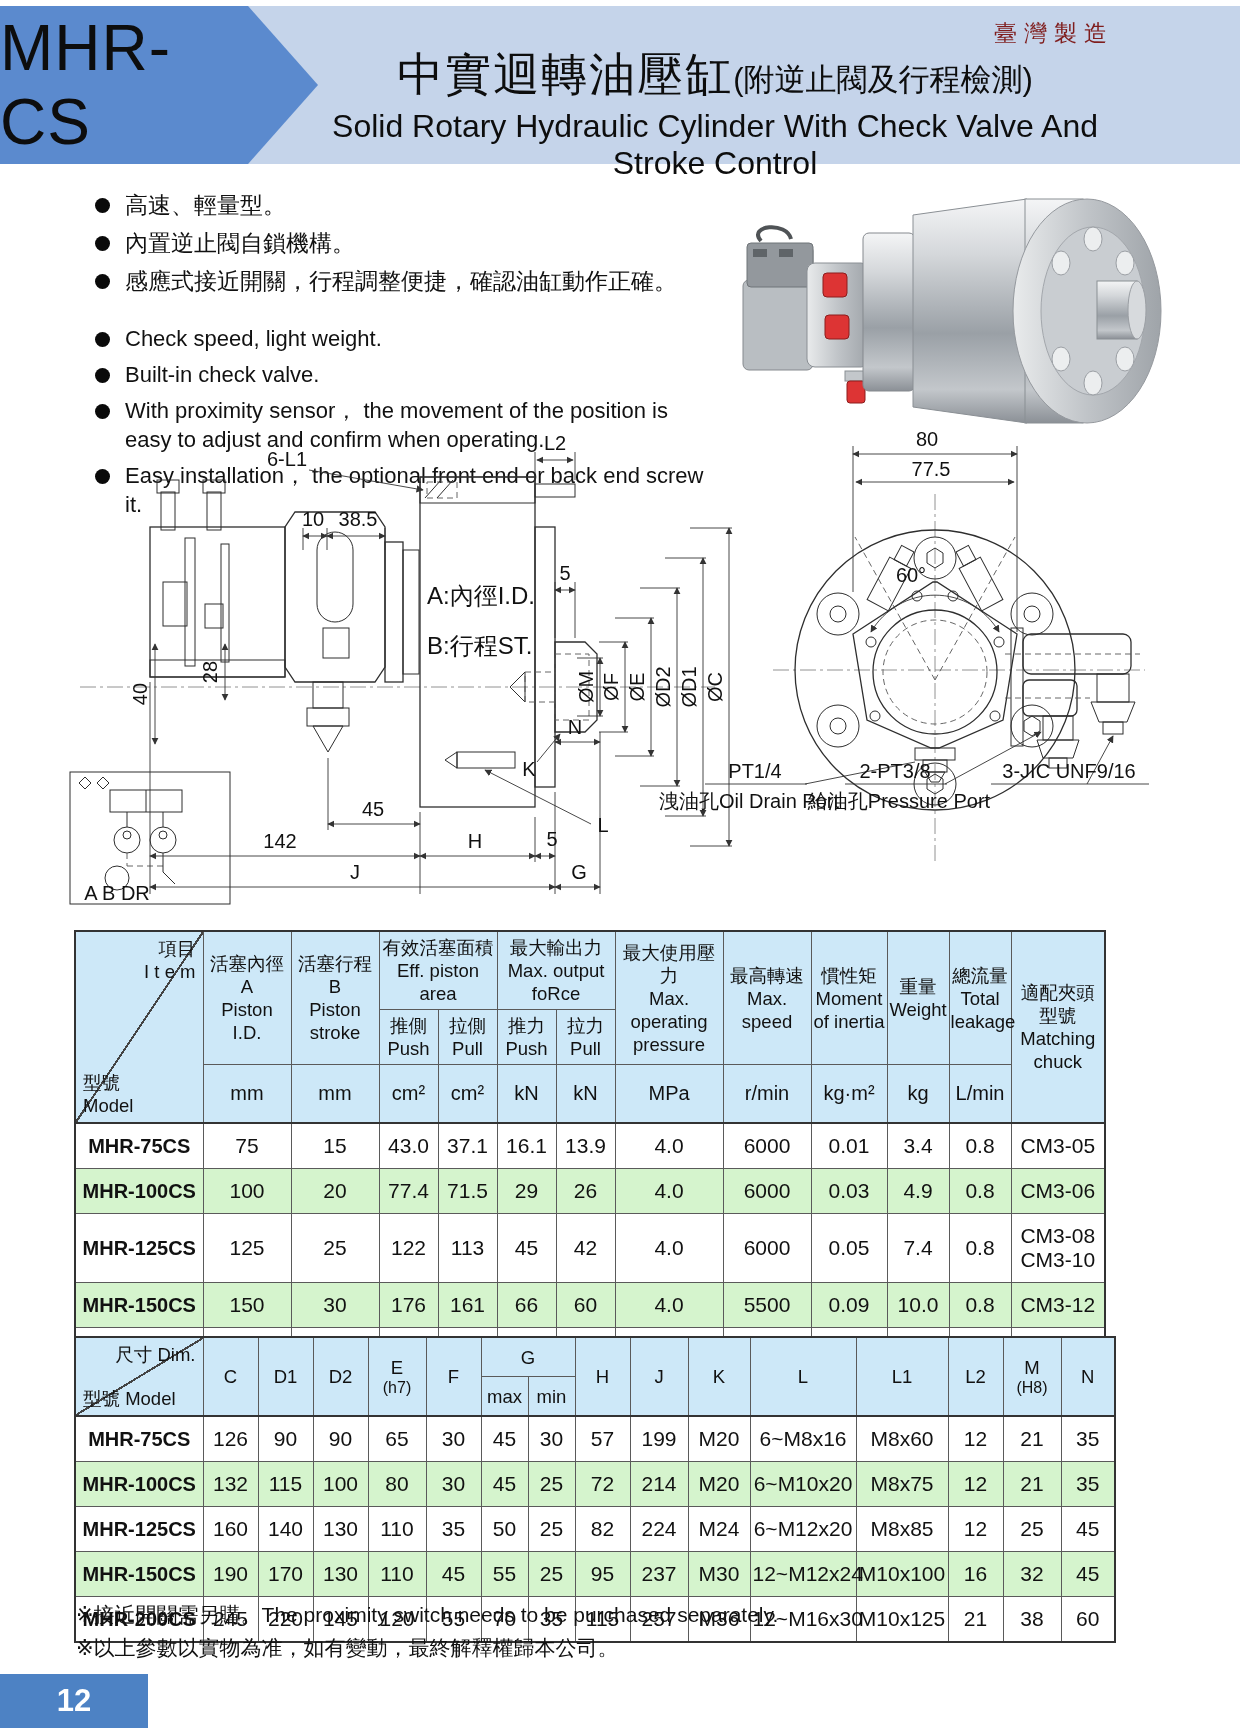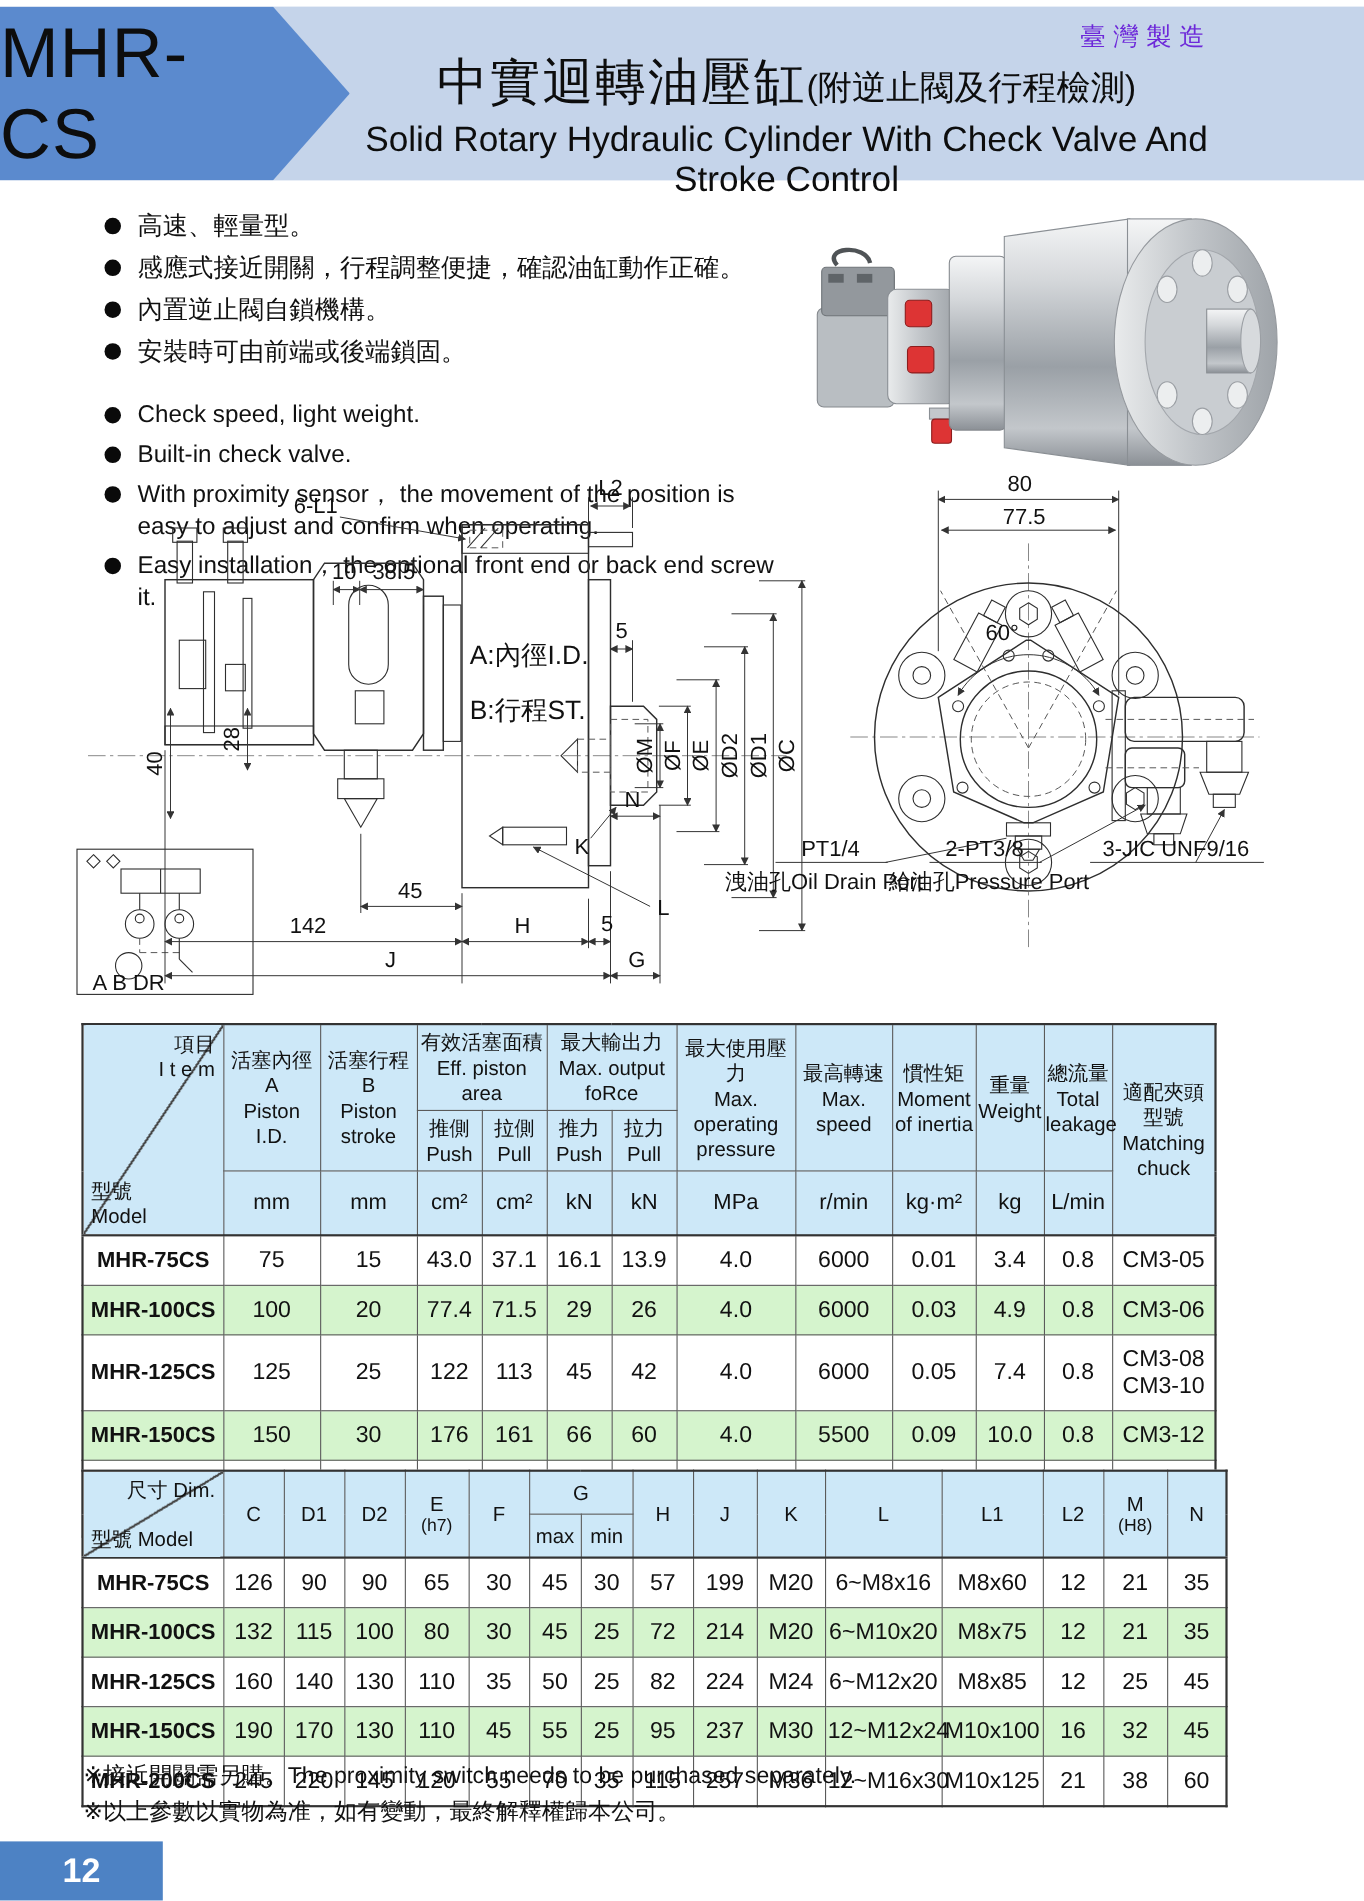--- a/index.html
+++ b/index.html
@@ -7,21 +7,21 @@
   body { font-family:"Liberation Sans","DejaVu Sans",sans-serif; color:#111; }
   .page { position:relative; width:1240px; height:1728px; background:#fff; overflow:hidden; }
 
   
   .banner { position:absolute; left:0; top:6px; width:1240px; height:158px; background:#c5d4ea; }
   .arrow  { position:absolute; left:0; top:0; width:318px; height:158px; background:#5b8ace;
             clip-path:polygon(0 0,78% 0,100% 50%,78% 100%,0 100%); }
   .model-code { position:absolute; left:0; top:0; width:252px; height:158px;
             display:flex; align-items:center; justify-content:center;
             font-size:64px; letter-spacing:1px; color:#0d0d0d; }
-  .made-in { position:absolute; right:138px; top:12px; font-size:23px; letter-spacing:7px; color:#6d28d9; }
+  .made-in { position:absolute; right:126px; top:12px; font-size:23px; letter-spacing:7px; color:#7f1d1d; }
   .title-box { position:absolute; left:310px; top:0; width:810px; height:158px; text-align:center; }
   .title-zh { position:absolute; left:0; top:38px; width:100%; font-size:46px; color:#0d0d0d; letter-spacing:2px; }
   .title-zh .paren { font-size:31px; letter-spacing:0; }
   .title-en { position:absolute; left:0; top:102px; width:100%; font-size:32px; color:#0d0d0d; }
 
   
   .features { position:absolute; left:95px; top:190px; width:615px; }
   .feat { display:flex; align-items:flex-start; margin-bottom:7px; }
   .feat .dot { width:15px; height:15px; border-radius:50%; background:#0a0a0a; margin:8px 15px 0 0; flex:0 0 15px; }
   .feat.zh span.t { font-size:23px; line-height:31px; }
@@ -81,29 +81,25 @@
     </div>
   </div>
 
   <div class="features">
     <div class="feat zh">
         <span class="dot"></span>
         <span class="t">高速、輕量型。</span>
       </div>
     <div class="feat zh">
         <span class="dot"></span>
-        <span class="t">感應式接近開關，行程調整便捷，確認油缸動作正確。</span>
-      </div>
-    <div class="feat zh">
-        <span class="dot"></span>
         <span class="t">內置逆止閥自鎖機構。</span>
       </div>
     <div class="feat zh">
         <span class="dot"></span>
-        <span class="t">安裝時可由前端或後端鎖固。</span>
+        <span class="t">感應式接近開關，行程調整便捷，確認油缸動作正確。</span>
       </div>
     <div class="gap"></div>
     <div class="feat en">
         <span class="dot"></span>
         <span class="t">Check speed, light weight.</span>
       </div>
     <div class="feat en">
         <span class="dot"></span>
         <span class="t">Built-in check valve.</span>
       </div>

